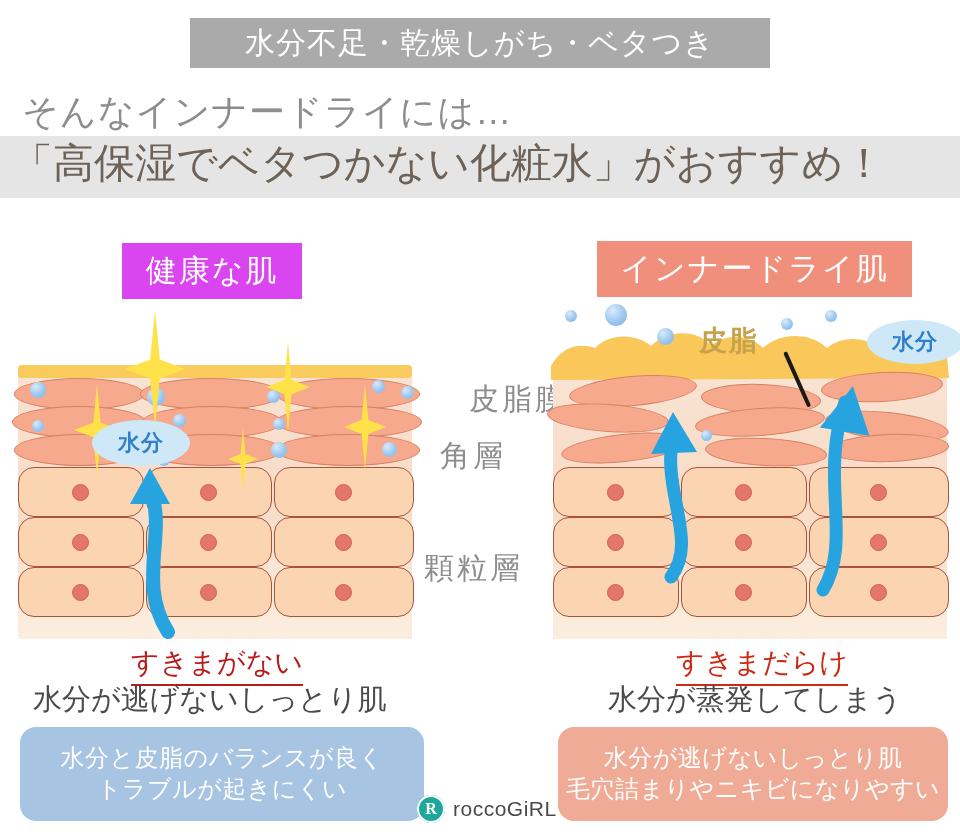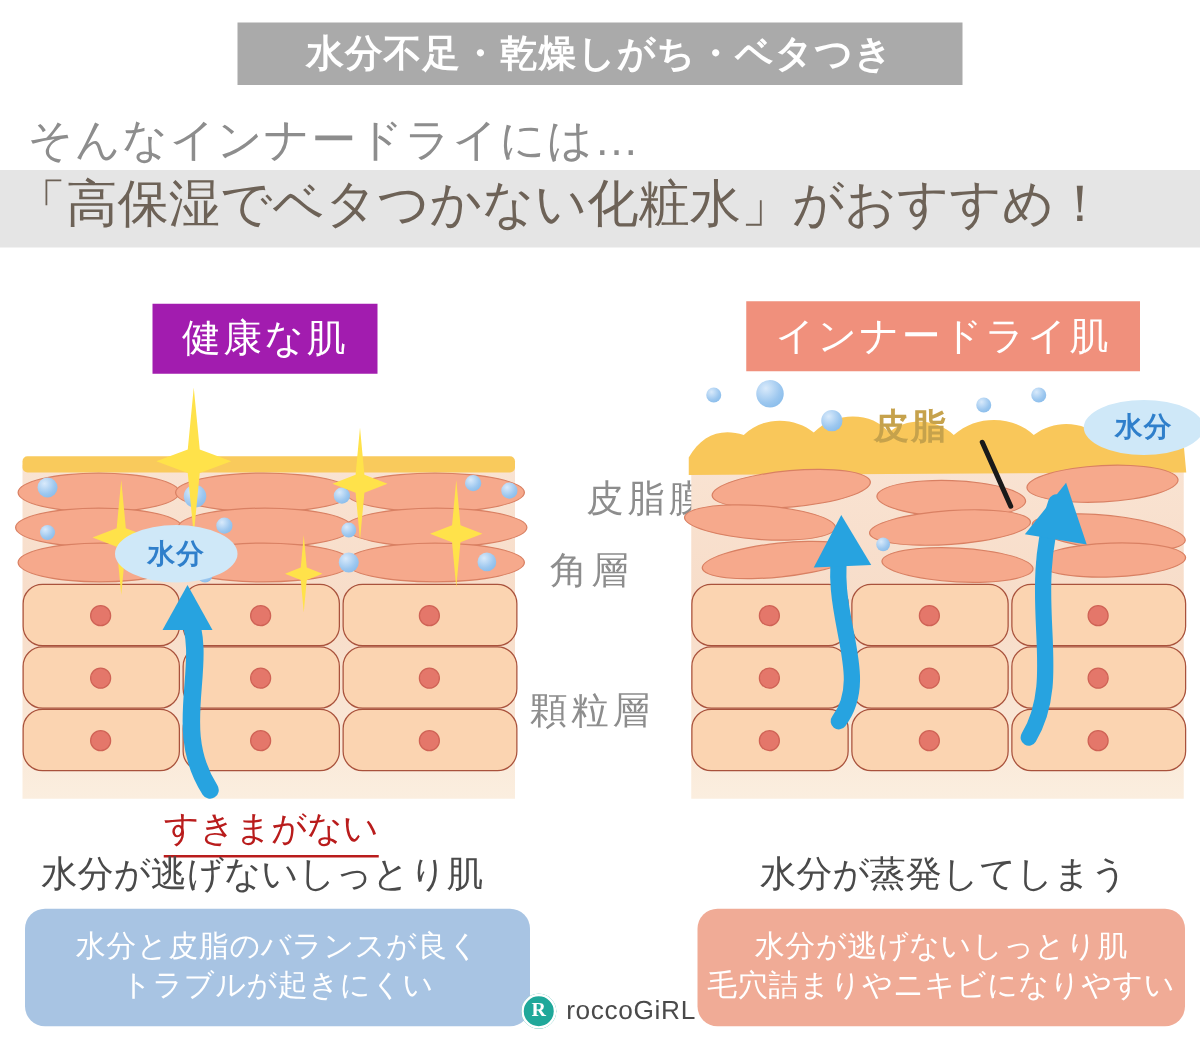--- a/index.html
+++ b/index.html
@@ -13,21 +13,21 @@
   }
   #infographic{position:relative;width:960px;height:837px;}
 
   
   .headline-bar{
     position:absolute;left:190px;top:18px;width:580px;height:50px;
     background:#aaaaaa;
     display:flex;align-items:center;justify-content:center;
   }
   .headline-bar span{
-    color:#ffffff;font-size:30px;letter-spacing:1px;font-weight:700;
+    color:#ffffff;font-size:30px;letter-spacing:1px;font-weight:400;
     white-space:nowrap;
   }
   .subhead{
     position:absolute;left:22px;top:88px;
     font-size:36px;color:#8d8d8d;letter-spacing:1px;white-space:nowrap;
   }
   .recommend-band{
     position:absolute;left:0px;top:136px;width:960px;height:62px;
     background:#e5e5e5;
     display:flex;align-items:flex-start;
@@ -36,21 +36,21 @@
     margin-left:12px;
     font-size:41px;color:#6d6257;letter-spacing:0px;white-space:nowrap;
   }
 
   
   .panel-tag{
     position:absolute;height:56px;
     display:flex;align-items:center;justify-content:center;
     color:#ffffff;font-size:31px;letter-spacing:2px;white-space:nowrap;
   }
-  .tag-left{left:122px;top:243px;width:180px;background:#a21caf;}
+  .tag-left{left:122px;top:243px;width:180px;background:#d946ef;}
   .tag-right{left:597px;top:241px;width:315px;background:#f0907c;}
 
   
   .layer-label{
     position:absolute;color:#8d8d8d;font-size:30px;letter-spacing:3px;
     white-space:nowrap;text-align:center;
   }
   .ll-sebum{left:424px;top:379px;margin-left:45px;}
   .ll-corneum{left:440px;top:436px;}
   .ll-granular{left:424px;top:548px;}
@@ -317,20 +317,21 @@
       <span>水分</span>
     </div>
   </div>
 
   <div class="sebum-callout">皮脂</div>
   <div class="sebum-pointer"></div>
 
   <div class="cap-strong cap-left-strong">すきまがない</div>
   <div class="cap-sub cap-left-sub">水分が逃げないしっとり肌</div>
 
+  <div class="cap-strong cap-right-strong">すきまだらけ</div>
   <div class="cap-sub cap-right-sub">水分が蒸発してしまう</div>
 
   <div class="cap-box box-left">
     <span>水分と皮脂のバランスが良く</span>
     <span>トラブルが起きにくい</span>
   </div>
 
   <div class="cap-box box-right">
     <span>水分が逃げないしっとり肌</span>
     <span>毛穴詰まりやニキビになりやすい</span>

